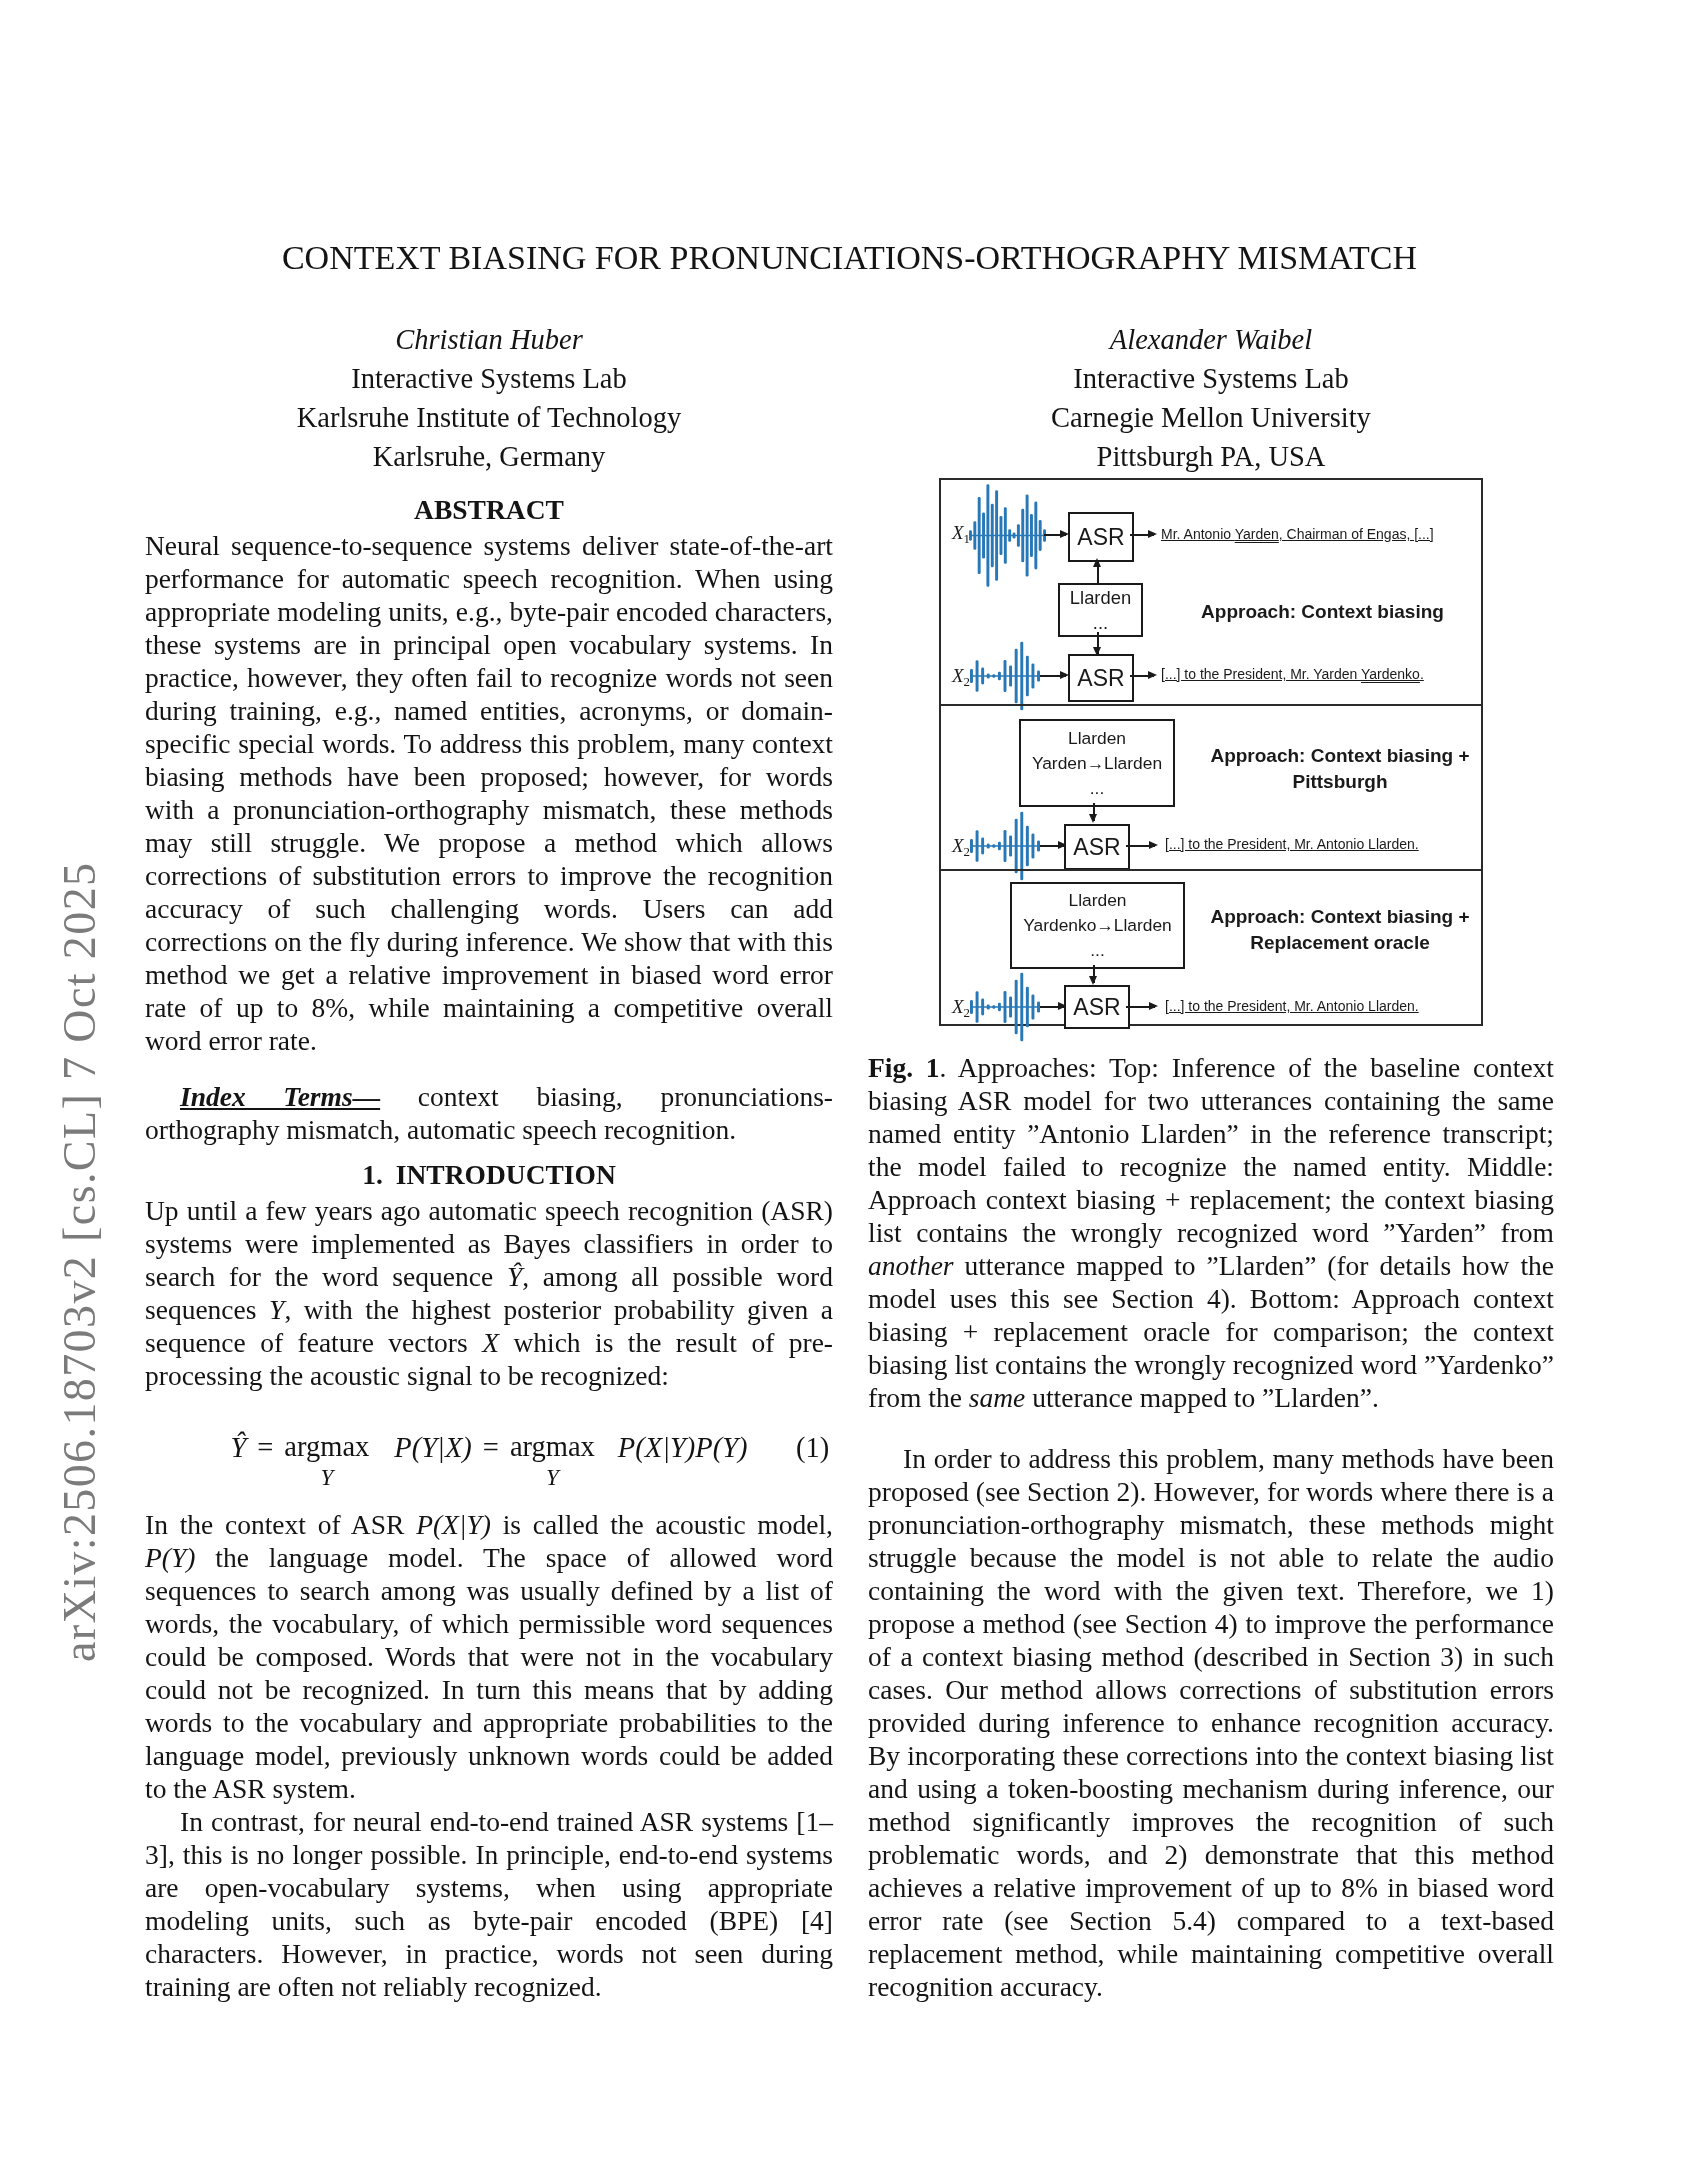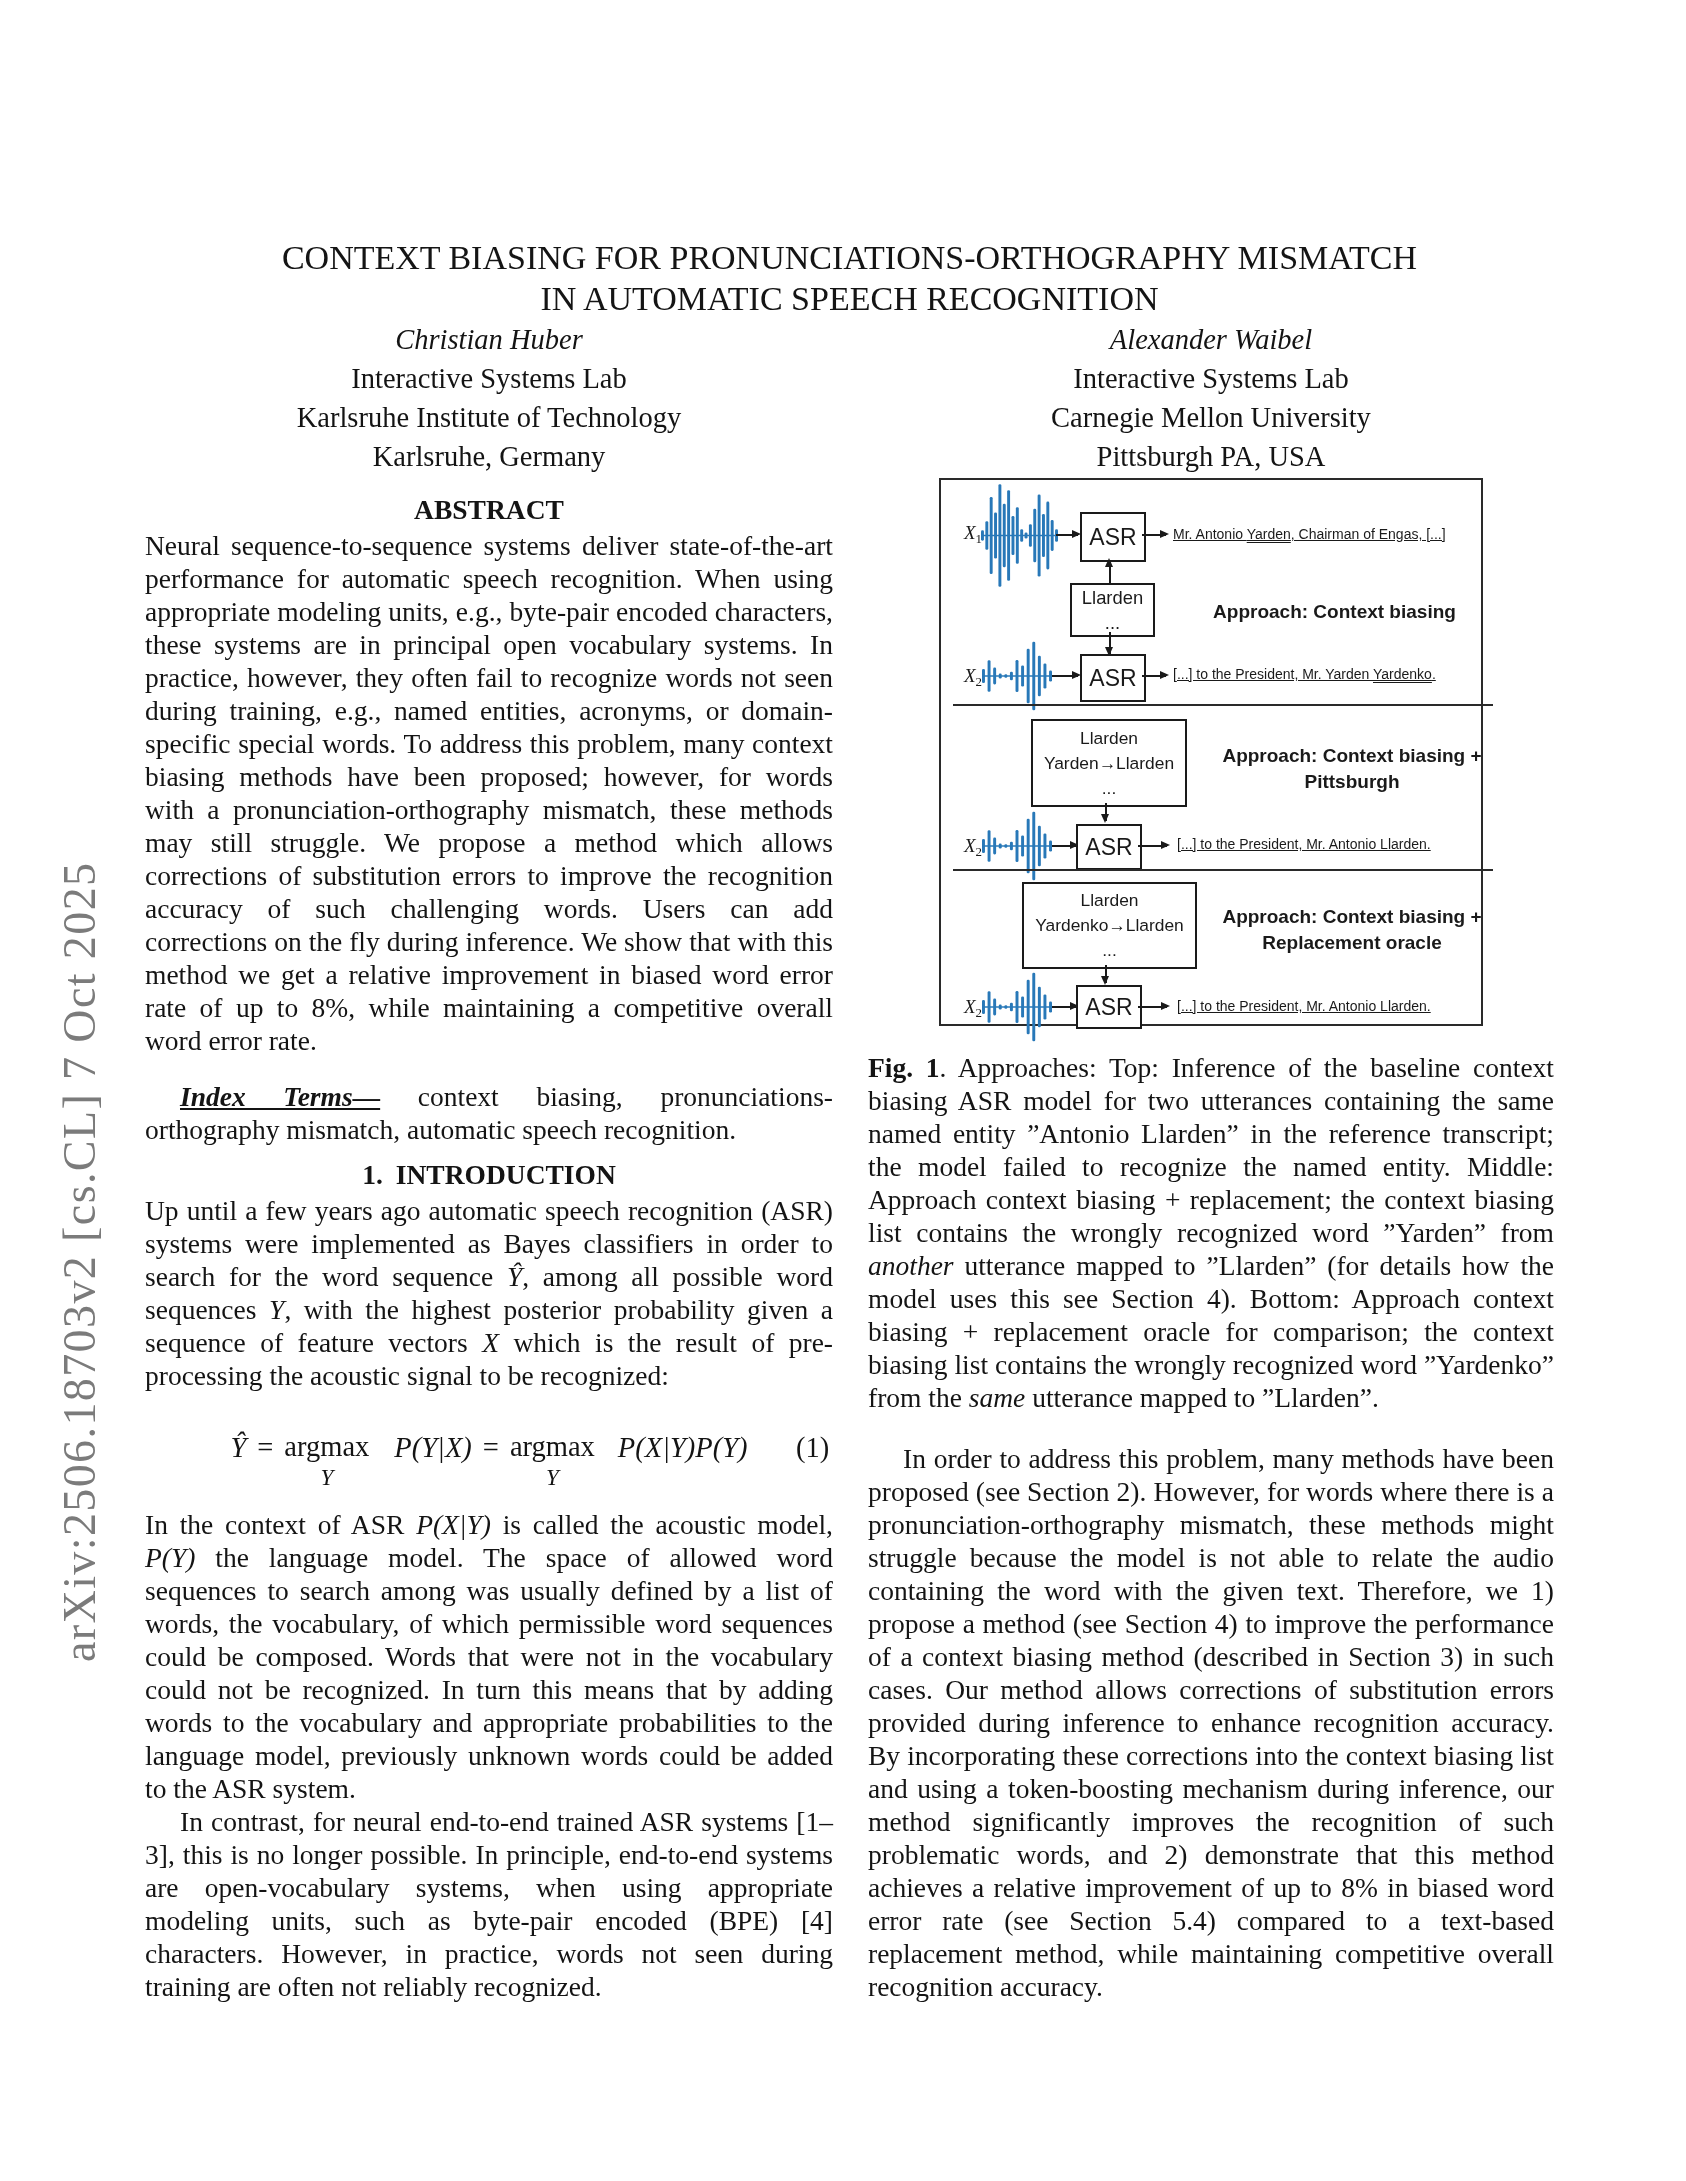--- a/index.html
+++ b/index.html
@@ -42,21 +42,21 @@
   .eq-sign{margin:0 11px;}
   .argmax-stack{display:inline-flex; flex-direction:column; align-items:center; line-height:29px;}
   .argmax-stack .sub{font-size:23px; font-style:italic; margin-top:1.8px;}
   .eq-number{position:absolute; right:3.7px; top:7.3px;}
   
   .figure-frame{
     position:absolute; left:939px; top:478px; width:544px; height:548px;
     border:2.3px solid #2a2a2a; box-sizing:border-box; background:#fff;
     font-family:"Liberation Sans", sans-serif; color:#1a1a1a;
   }
-  .fig-panel{position:absolute; left:12px; width:100%; box-sizing:border-box;}
+  .fig-panel{position:absolute; left:0; width:100%; box-sizing:border-box;}
   .fig-panel.p1{top:0; height:224px;}
   .fig-panel.p2{top:224px; height:165px; border-top:2.3px solid #2a2a2a;}
   .fig-panel.p3{top:389px; height:154px; border-top:2.3px solid #2a2a2a;}
   .asr-box{position:absolute; border:2.3px solid #1a1a1a; background:#fff;
     display:flex; align-items:center; justify-content:center; font-size:23px;}
   .bias-box{position:absolute; border:2.3px solid #1a1a1a; background:#fff;
     display:flex; flex-direction:column; align-items:center; justify-content:center;
     text-align:center; line-height:25px;}
   .approach-label{position:absolute; font-weight:bold; font-size:19px; text-align:center; line-height:26px;}
   .fig-out{position:absolute; font-size:14px; white-space:nowrap;text-decoration:underline;}
@@ -73,21 +73,20 @@
 </style>
 </head>
 <body>
 
 <div class="page">
 
   <div class="watermark">arXiv:2506.18703v2  [cs.CL]  7 Oct 2025</div>
 
   <div class="title-block">
     <div>CONTEXT BIASING FOR PRONUNCIATIONS-ORTHOGRAPHY MISMATCH</div>
-    <div>IN AUTOMATIC SPEECH RECOGNITION</div>
   </div>
 
   <div class="authors left">
     <div class="author-name">Christian Huber</div>
     <div>Interactive Systems Lab</div>
     <div>Karlsruhe Institute of Technology</div>
     <div>Karlsruhe, Germany</div>
   </div>
   <div class="authors right">
     <div class="author-name">Alexander Waibel</div>

